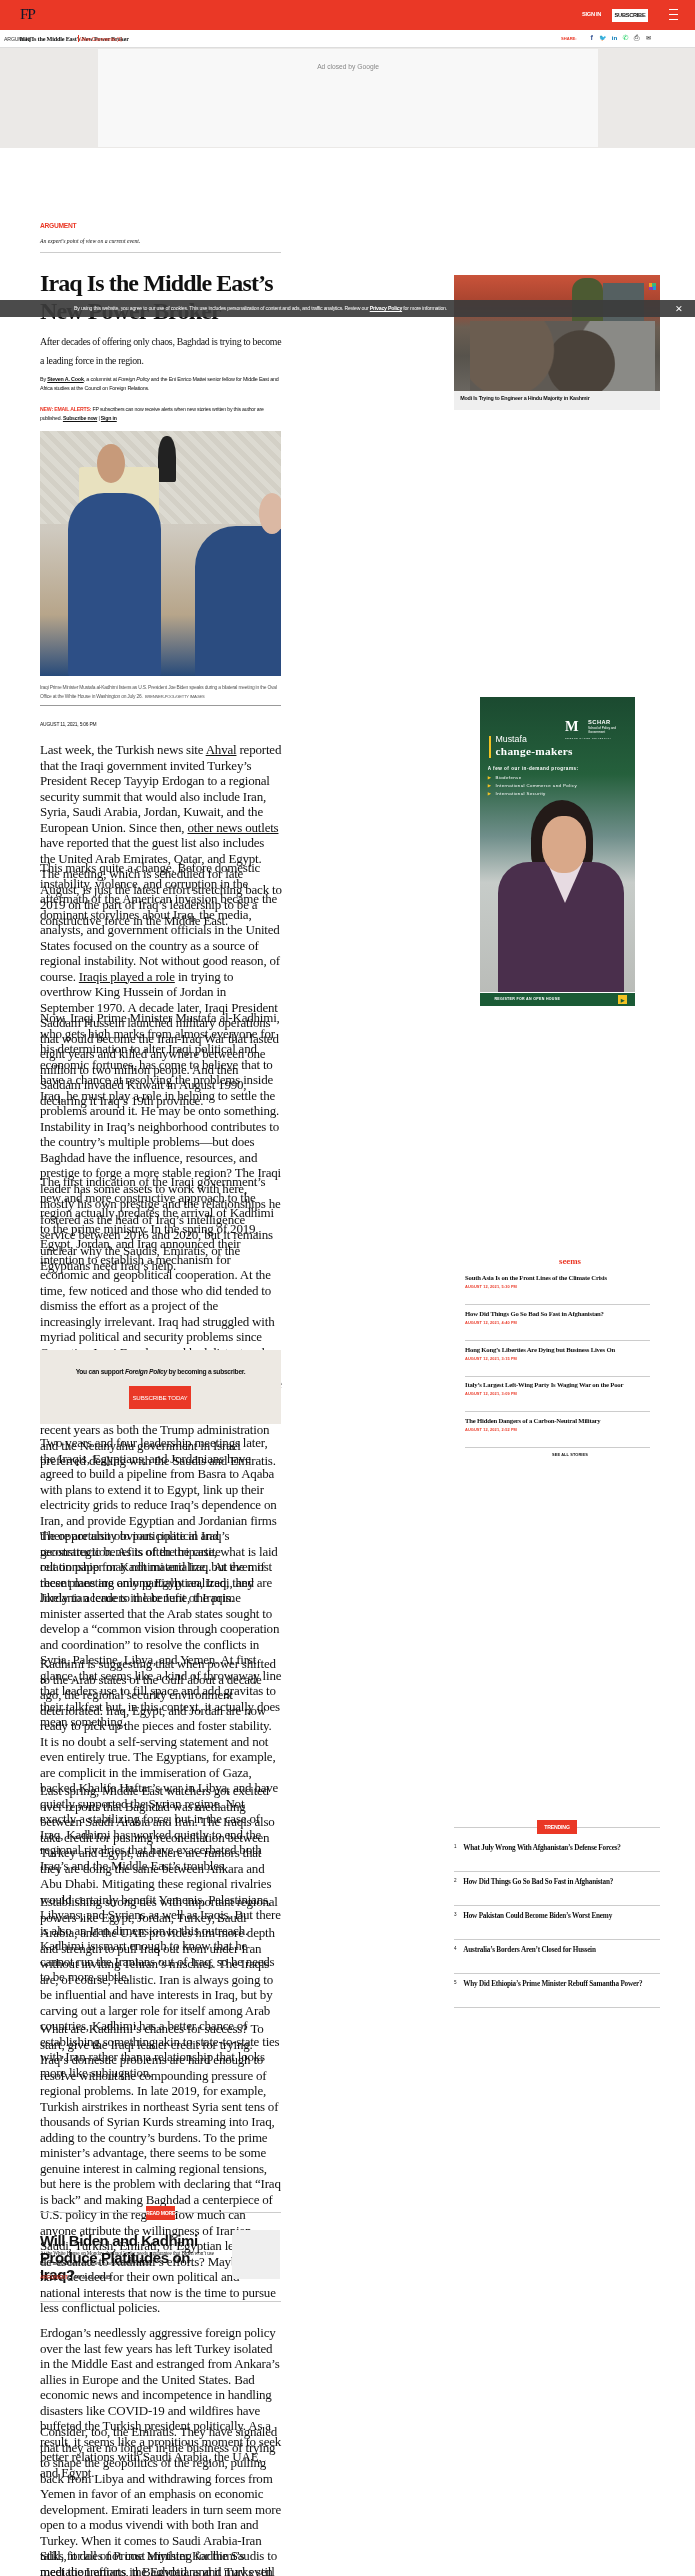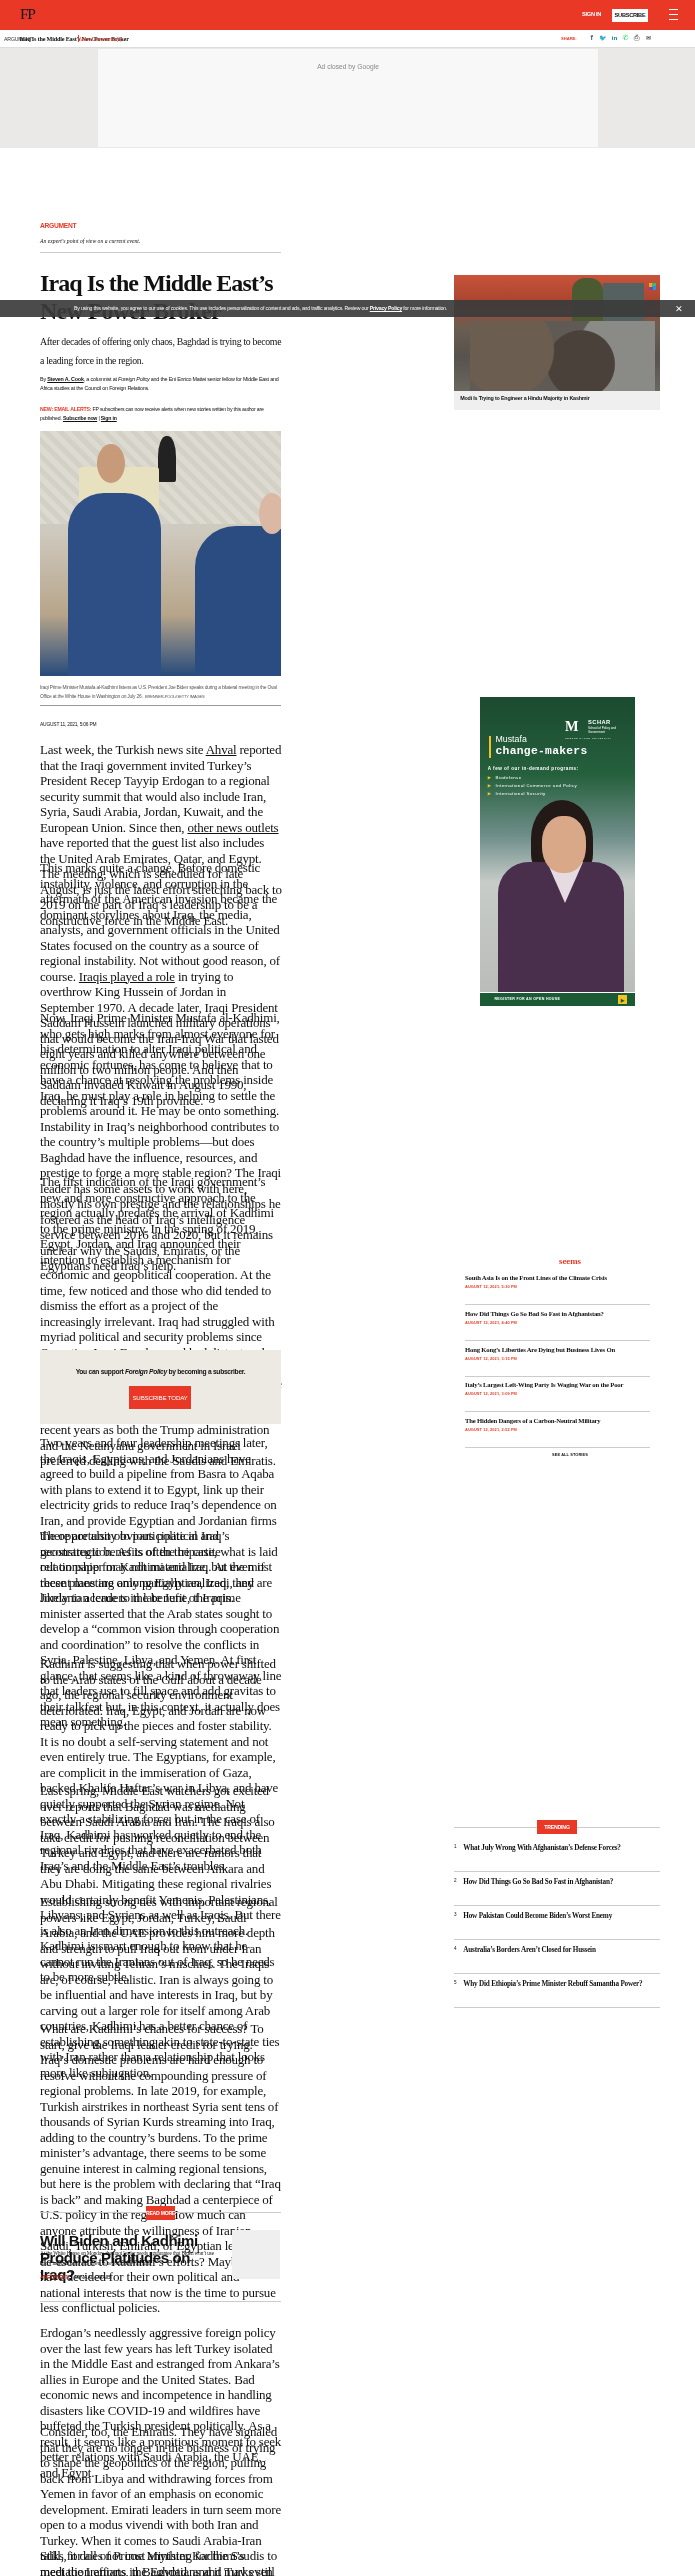--- a/index.html
+++ b/index.html
@@ -88,21 +88,21 @@
   .modi-title { position: absolute; left: 6.2px; top: 120px; font-family: "Liberation Sans", sans-serif; font-weight: bold; font-size: 5.4px; letter-spacing: -0.2px; color: #111; }
 
   .schar-ad { position: absolute; left: 480px; top: 697px; width: 155px; height: 309px; overflow: hidden;
     background: linear-gradient(180deg, #1b4a30 0%, #25603c 25%, #6f8e8a 45%, #c7ccc9 60%, #b8bab6 100%); }
   .schar-logo-m { position: absolute; left: 85px; top: 20.6px; font-family: "Liberation Serif", serif; font-size: 14.4px; color: #fff; font-weight: bold; }
   .schar-logo-text { position: absolute; left: 108px; top: 21.6px; color: #fff; font-family: "Liberation Sans", sans-serif; font-size: 5.7px; font-weight: bold; letter-spacing: 0.5px; }
   .schar-logo-sub { position: absolute; left: 108px; top: 29px; color: #fff; font-family: "Liberation Sans", sans-serif; font-size: 3.1px; line-height: 4.1px; width: 36px; }
   .schar-logo-gmu { position: absolute; left: 85px; top: 40px; color: #fff; font-family: "Liberation Sans", sans-serif; font-size: 2.1px; letter-spacing: 0.7px; }
   .schar-bar { position: absolute; left: 9.3px; top: 39px; width: 2.1px; height: 21.6px; background: #f3c323; }
   .schar-creating { position: absolute; left: 15.5px; top: 37px; color: #fff; font-family: "Liberation Sans", sans-serif; font-size: 8.8px; }
-  .schar-change { position: absolute; left: 15.5px; top: 48px; color: #fff; font-family: Liberation Mono, monospace; font-size: 11.3px; font-weight: bold; letter-spacing: 0.3px; }
+  .schar-change { position: absolute; left: 15.5px; top: 48px; color: #fff; font-family: Liberation Serif, serif; font-size: 11.3px; font-weight: bold; letter-spacing: 0.3px; }
   .schar-few { position: absolute; left: 7.7px; top: 69px; color: #fff; font-family: "Liberation Sans", sans-serif; font-size: 4.6px; font-weight: bold; letter-spacing: 0.5px; }
   .schar-prog { position: absolute; left: 7.7px; color: #fff; font-family: "Liberation Sans", sans-serif; font-size: 4.4px; letter-spacing: 0.4px; }
   .schar-prog .tri { color: #f3c323; margin-right: 4.1px; }
   .schar-person { position: absolute; left: 18px; top: 103px; width: 126px; height: 216px; }
   .schar-person .hair { position: absolute; left: 33px; top: 0; width: 62px; height: 77px; background: #231a18; border-radius: 50% 50% 30% 30%; }
   .schar-person .face { position: absolute; left: 44px; top: 15.5px; width: 44px; height: 57px; background: #d9a889; border-radius: 45%; }
   .schar-person .jacket { position: absolute; left: 0; top: 62px; width: 126px; height: 155px; background: #4a2f4c; border-radius: 31px 31px 0 0; }
   .schar-person .collar { position: absolute; left: 49px; top: 62px; width: 36px; height: 41px; background: #e7dbe2; clip-path: polygon(0 0,100% 0,50% 100%); }
   .schar-register { position: absolute; left: 0; top: 295px; width: 155px; height: 14.4px; background: #1a5a35; border-top: 1px solid #fff; }
   .schar-register-text { position: absolute; left: 14.4px; top: 3.6px; color: #fff; font-family: "Liberation Sans", sans-serif; font-size: 3.6px; font-weight: bold; letter-spacing: 0.3px; }

